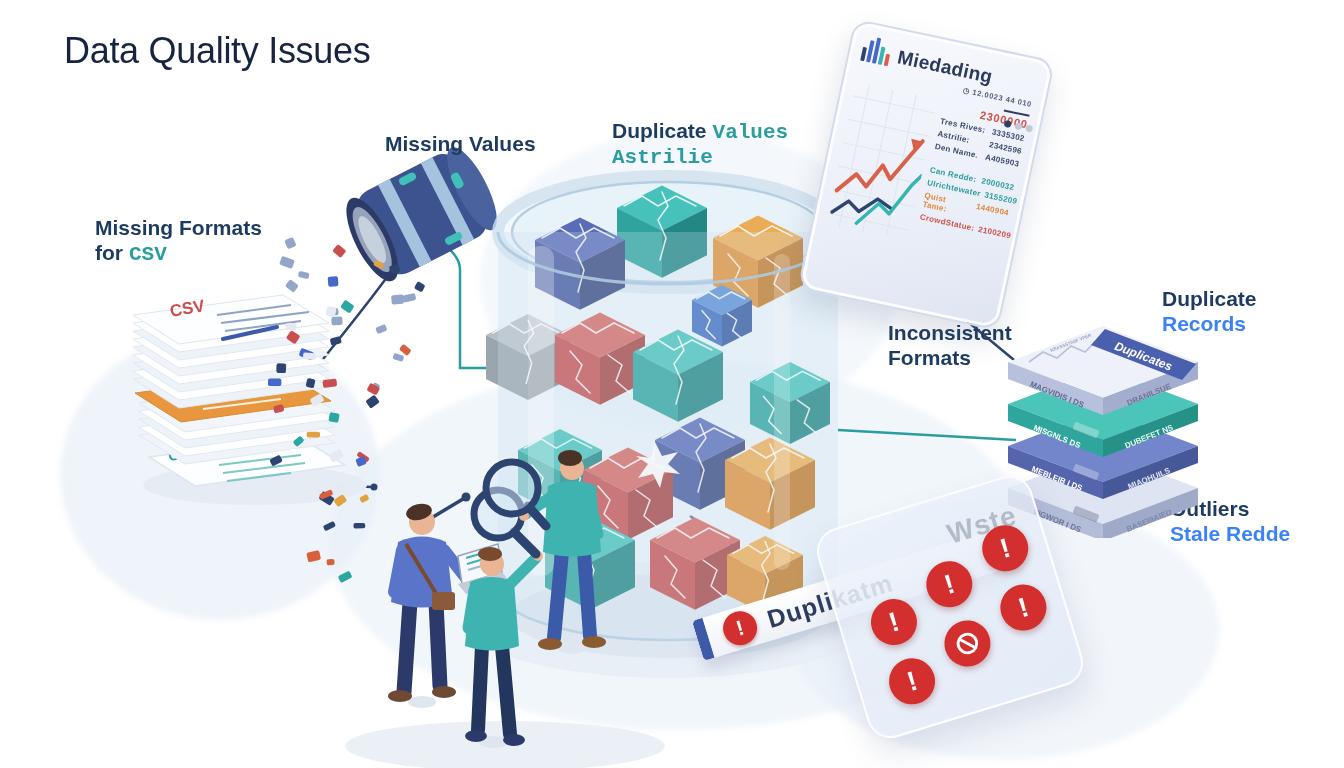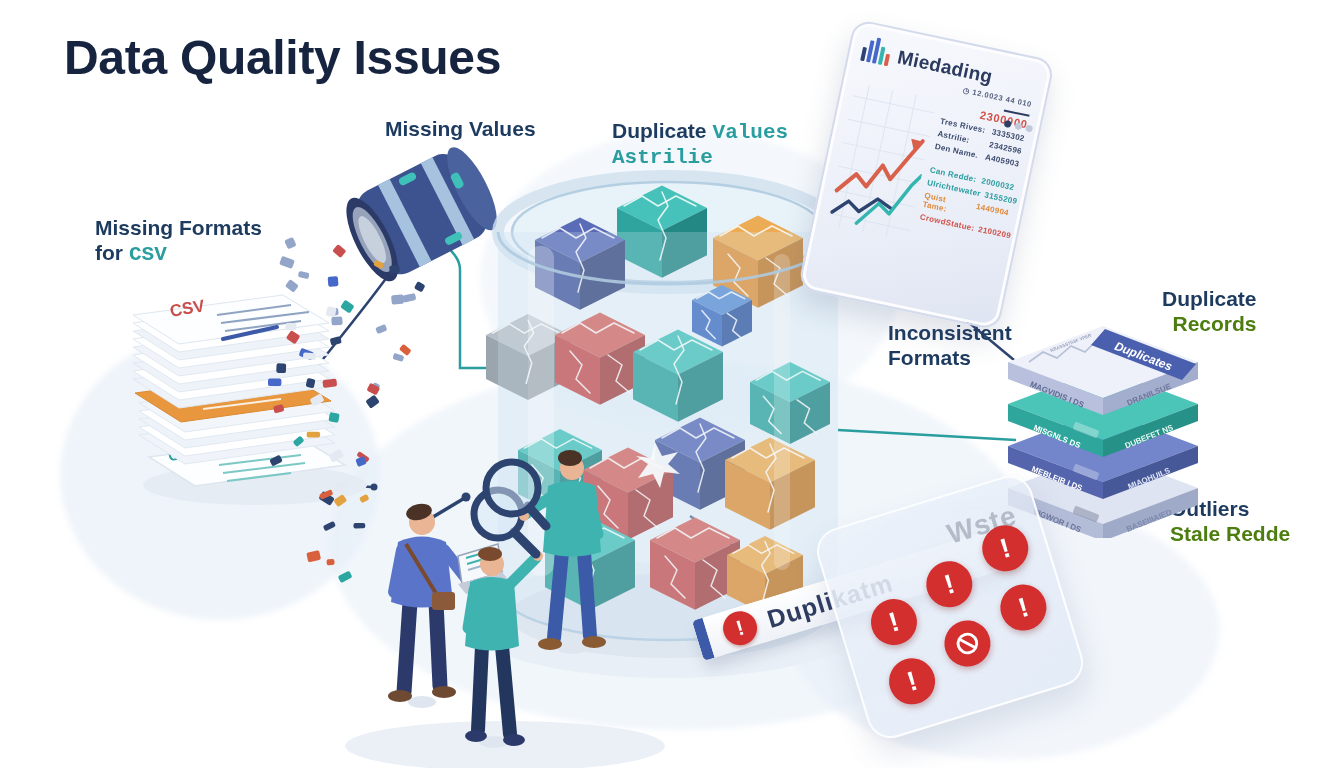--- a/index.html
+++ b/index.html
@@ -1,25 +1,25 @@
 <!DOCTYPE html>
 <html><head>
 <meta charset="utf-8">
 <style>
   html,body{margin:0;padding:0;background:#fff;}
   .stage{position:relative;width:1344px;height:768px;overflow:hidden;background:#ffffff;
          font-family:"Liberation Sans",sans-serif;}
   .blob{position:absolute;border-radius:50%;filter:blur(3px);}
   svg{display:block;}
   .abs{position:absolute;}
-  .title{position:absolute;left:64px;top:30px;font-size:48px;font-weight:700;color:#172440;
+  .title{position:absolute;left:64px;top:30px;font-size:36px;font-weight:400;color:#172440;
          letter-spacing:-.3px;}
   .lbl{position:absolute;font-size:21px;font-weight:600;color:#1d3a5f;line-height:1.2;}
   .c-teal{color:#2a9d9f;font-family:Liberation Mono, monospace;}
-  .c-orange{color:#4d7c0f;text-align:right;}
+  .c-orange{color:#3b82f6;}
   .sp{margin-right:6px;}
   
   .chart-panel{position:absolute;left:842px;top:30px;width:205px;height:276px;
     transform:rotate(12deg);transform-origin:30% 20%;
     background:linear-gradient(160deg,#f7f9fd 0%,#e9edf7 70%,#dfe4f2 100%);
     border:2px solid #d3daeb;border-radius:18px;
     box-shadow:0 14px 28px rgba(70,90,130,.18), inset 0 0 0 3px #fdfdff;
     padding:12px;box-sizing:border-box;}
   .cp-head{display:flex;align-items:flex-end;gap:8px;}
   .cp-bars{display:flex;align-items:flex-end;gap:2px;height:26px;}
@@ -352,21 +352,21 @@
       <ellipse cx="230" cy="28" rx="12" ry="8" fill="#4a3326"></ellipse>
       <g>
         <line x1="188" y1="76" x2="206" y2="96" stroke="#2e4470" stroke-width="9" stroke-linecap="round"></line>
         <circle cx="172" cy="58" r="26" fill="rgba(214,232,246,.5)" stroke="#2e4470" stroke-width="7"></circle>
       </g>
     </g>
   </svg>
 
   <div class="title">Data Quality Issues</div>
 
-  <div class="lbl" style="left:385px;top:116px;">
+  <div class="lbl" style="left:385px;top:131px;">
     <span>Missing Values</span>
   </div>
 
   <div class="lbl" style="left:612px;top:118px;">
     <div><span class="sp">Duplicate</span><span class="c-teal">Values</span></div>
     <div class="c-teal">Astrilie</div>
   </div>
 
   <div class="lbl" style="left:95px;top:215px;">
     <div>Missing Formats</div>

